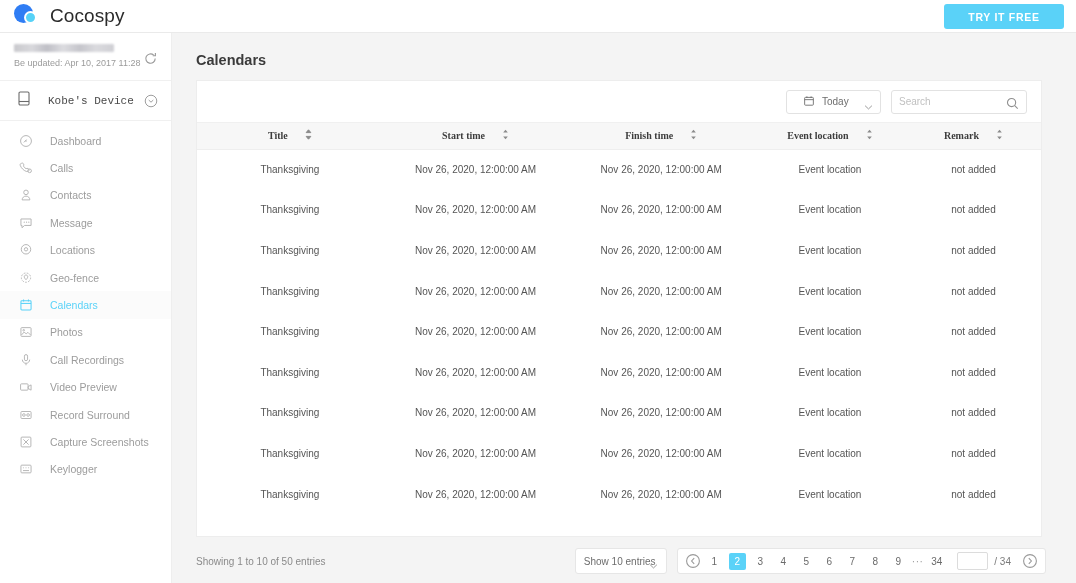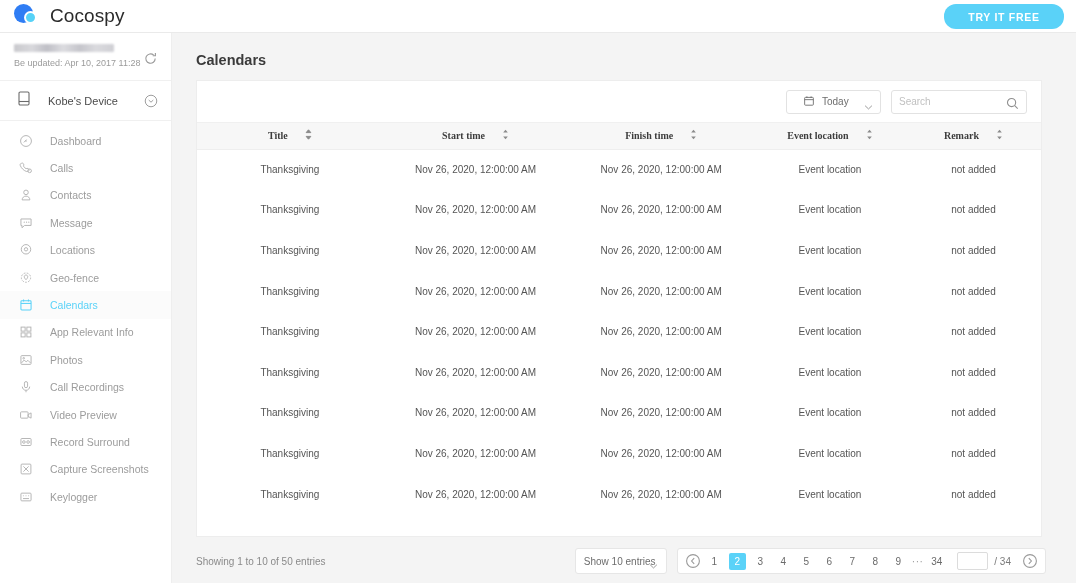--- a/index.html
+++ b/index.html
@@ -25,21 +25,21 @@
   }
   .logo .c-small {
     position: absolute; left: 10px; top: 8px; width: 13px; height: 13px;
     border-radius: 50%; background: #57d2f7; border: 2.5px solid #ffffff;
   }
   .brand-name {
     margin-left: 10px; font-size: 19px; color: #2b2b2b; letter-spacing: .1px;
   }
   .try-free {
     position: absolute; right: 12px; top: 4px;
-    width: 120px; height: 25px; background: #5ad2f8; border: none; border-radius: 12px;
+    width: 120px; height: 25px; background: #5ad2f8; border: none; border-radius: 3px;
     color: #ffffff; font-size: 10.5px; font-weight: bold; letter-spacing: .7px;
     font-family: "Liberation Sans", sans-serif; cursor: pointer;
     display: flex; align-items: center; justify-content: center;
   }
 
   
   .sidebar {
     position: absolute; top: 33px; left: 0; width: 172px; height: 550px;
     background: #ffffff; border-right: 1px solid #eeeeee; overflow: hidden;
   }
@@ -51,21 +51,21 @@
     width: 100px; height: 8px; margin-bottom: 6px;
     background: linear-gradient(90deg,#c9c9cd 0%,#d8d8dc 18%,#bfbfc6 33%,#dcdce0 49%,#c5c5cb 66%,#dadade 82%,#cfcfd4 100%);
     filter: blur(1.1px); border-radius: 1px;
   }
   .acct-updated { font-size: 9px; color: #9b9b9b; white-space: nowrap; }
   .refresh-icon {
     position: absolute; right: 13px; top: 18px; width: 15px; height: 15px; cursor: pointer;
   }
   .device-row {
     height: 40px; display: flex; align-items: center; padding: 0 12px 0 18px;
-    border-bottom: 1px solid #f0f0f0; position: relative; cursor: pointer;
+    border-bottom: 1px solid #f0f0f0; position: relative; cursor: pointer; font-family: Liberation Mono, monospace;
   }
   .device-name { font-size: 11px; color: #4a4a4a; margin-left: 18px; }
   .device-caret { position: absolute; right: 13px; top: 13px; }
 
   .nav { padding-top: 6px; }
   .nav-item {
     height: 27.4px; display: flex; align-items: center; position: relative;
     padding-left: 18px; cursor: pointer;
   }
   .nav-item .ico { width: 16px; height: 16px; display: flex; align-items: center; justify-content: center; }
@@ -267,31 +267,20 @@
           <svg width="14" height="14" viewBox="0 0 16 16" fill="none" stroke="#5ad2f8" stroke-width="1.2">
             <rect x="2.2" y="3.2" width="11.6" height="10.4" rx="1"></rect>
               <line x1="2.2" y1="6.2" x2="13.8" y2="6.2"></line>
             <line x1="5.2" y1="1.8" x2="5.2" y2="4"></line>
               <line x1="10.8" y1="1.8" x2="10.8" y2="4"></line>
           </svg>
         </span>
         <span class="lbl">Calendars</span>
       </div>
 
-      <div class="nav-item">
-        <span class="ico">
-          <svg width="14" height="14" viewBox="0 0 16 16" fill="none" stroke="#b4b4b4" stroke-width="1.1">
-            <rect x="2.4" y="2.4" width="4.6" height="4.6"></rect>
-              <rect x="9" y="2.4" width="4.6" height="4.6"></rect>
-            <rect x="2.4" y="9" width="4.6" height="4.6"></rect>
-              <rect x="9" y="9" width="4.6" height="4.6"></rect>
-          </svg>
-        </span>
-        <span class="lbl">App Relevant Info</span>
-      </div>
 
       <div class="nav-item">
         <span class="ico">
           <svg width="14" height="14" viewBox="0 0 16 16" fill="none" stroke="#b4b4b4" stroke-width="1.1">
             <rect x="2.2" y="3" width="11.6" height="10" rx="1"></rect>
               <path d="M2.8 11.4l3.2-3.4 2.2 2.2 2-1.8 3 3"></path>
               <circle cx="5.4" cy="6" r="0.9"></circle>
           </svg>
         </span>
         <span class="lbl">Photos</span>

